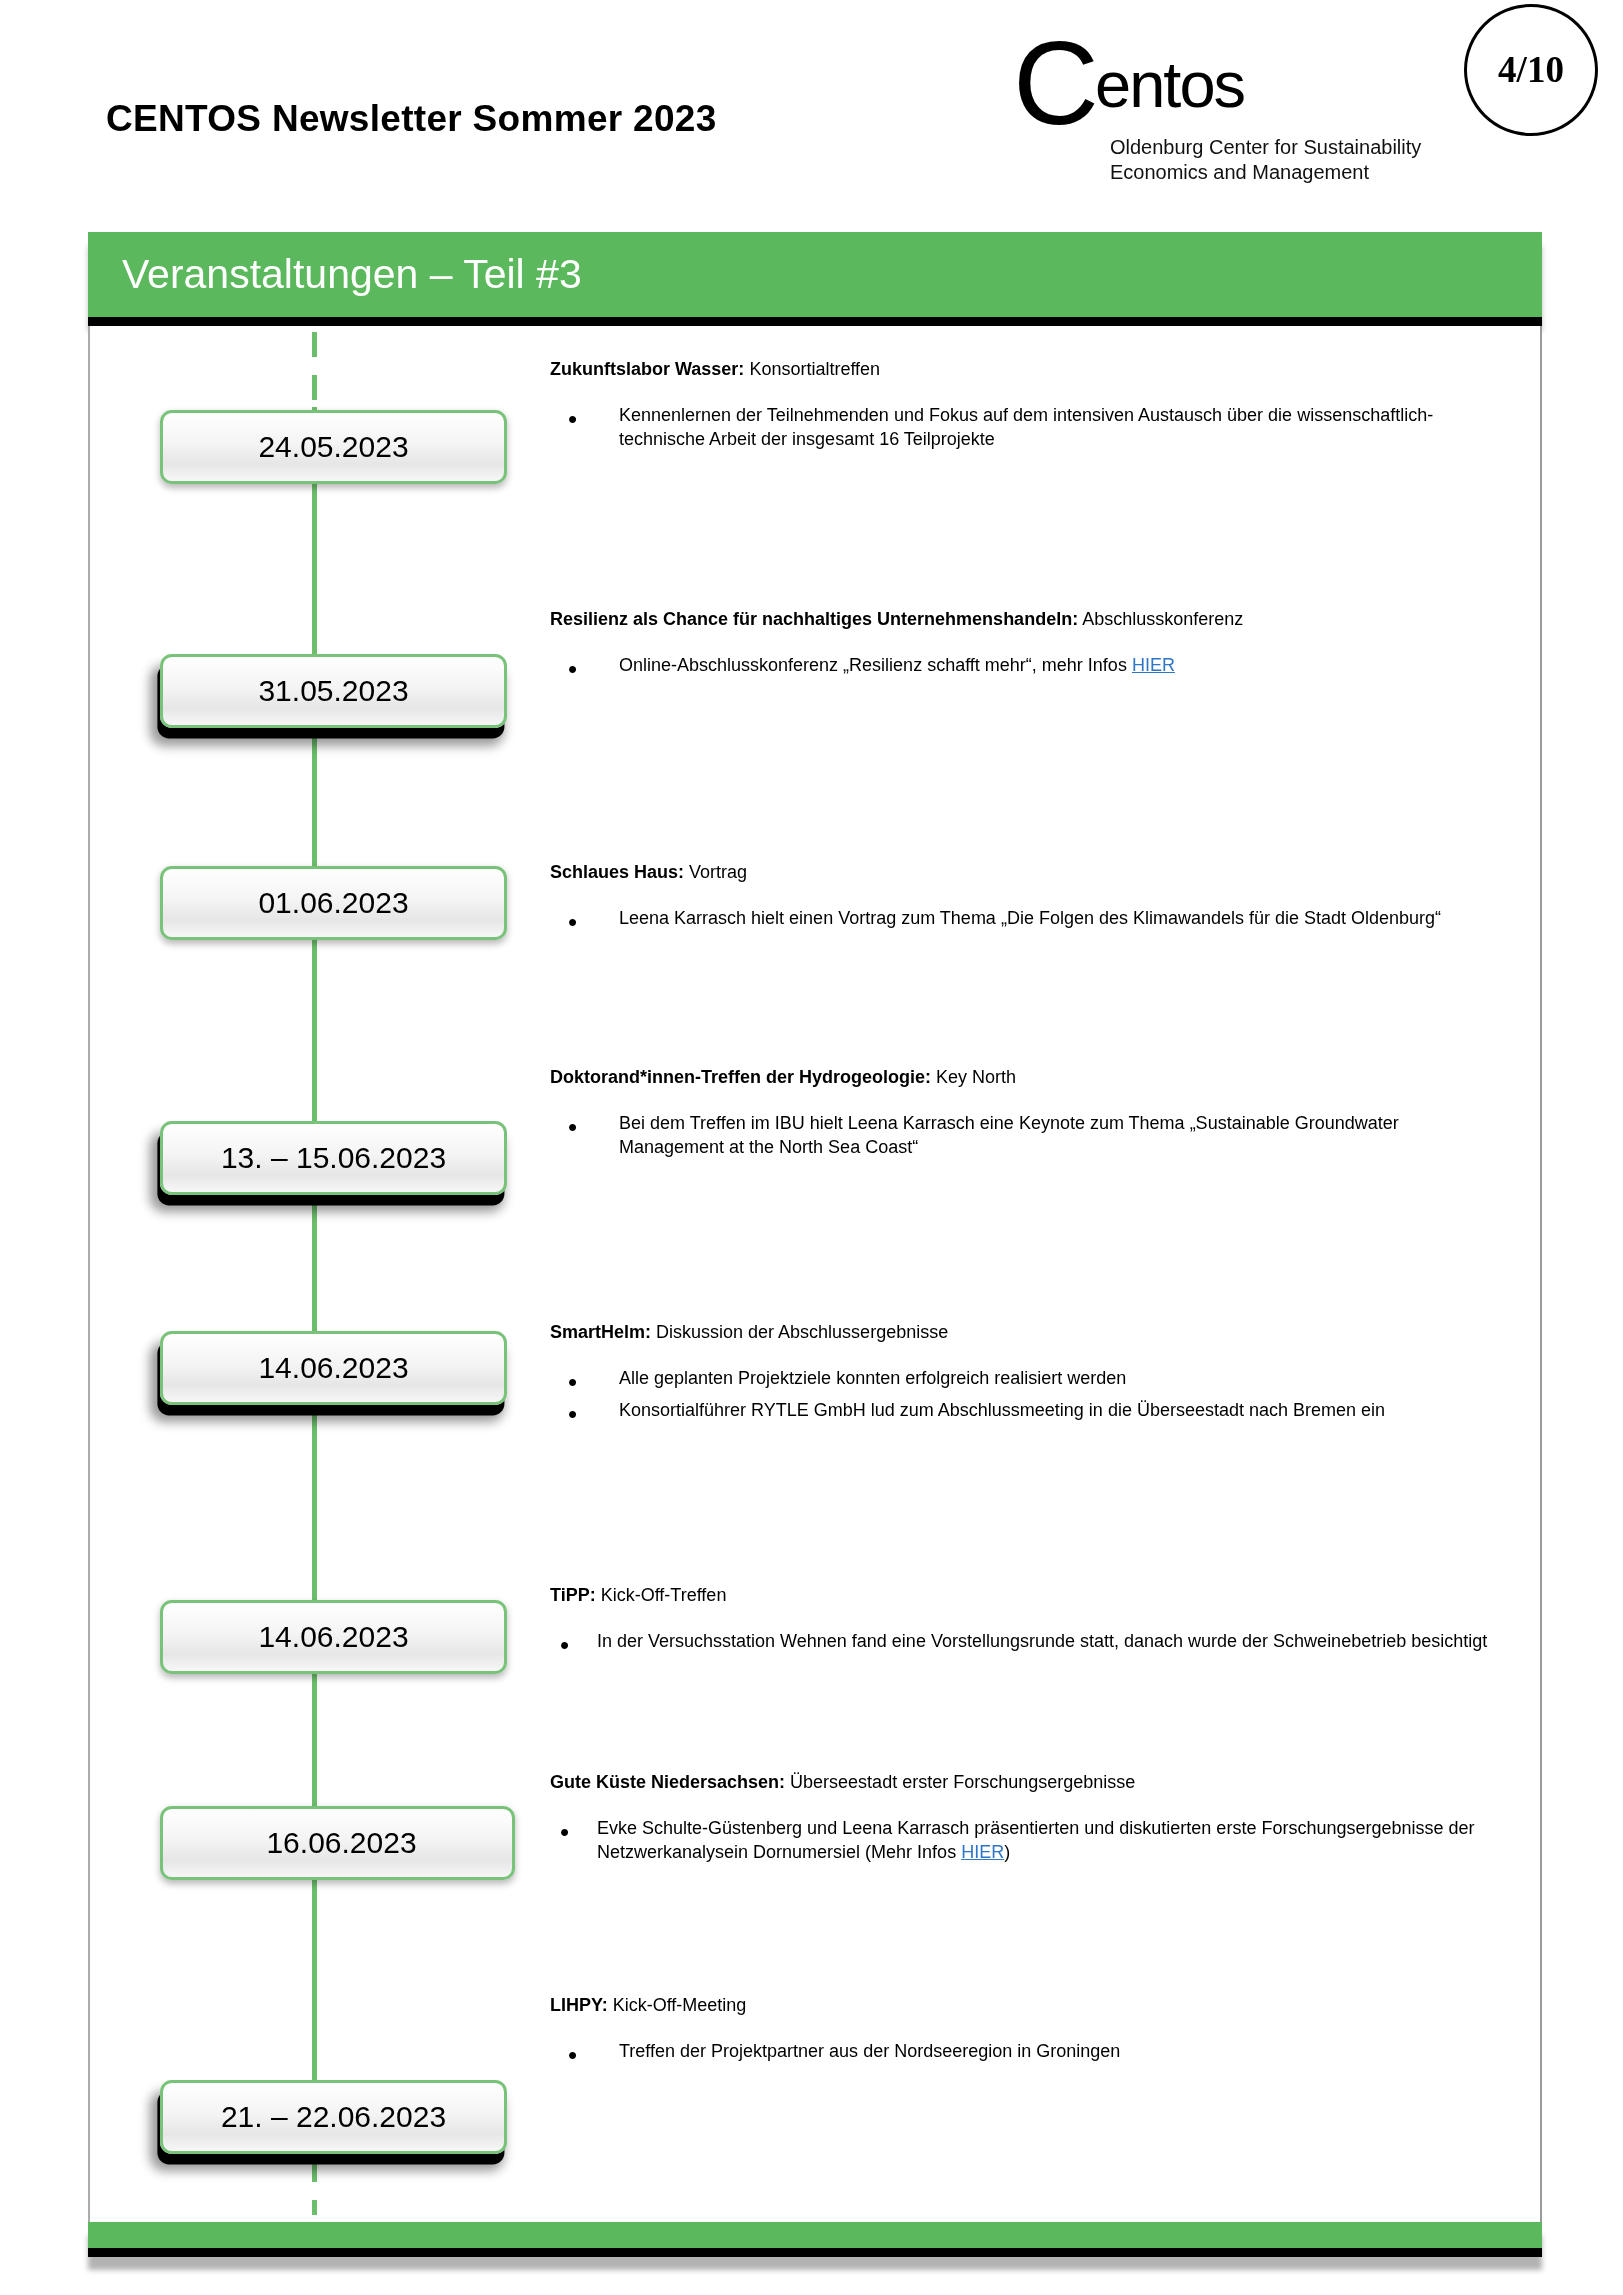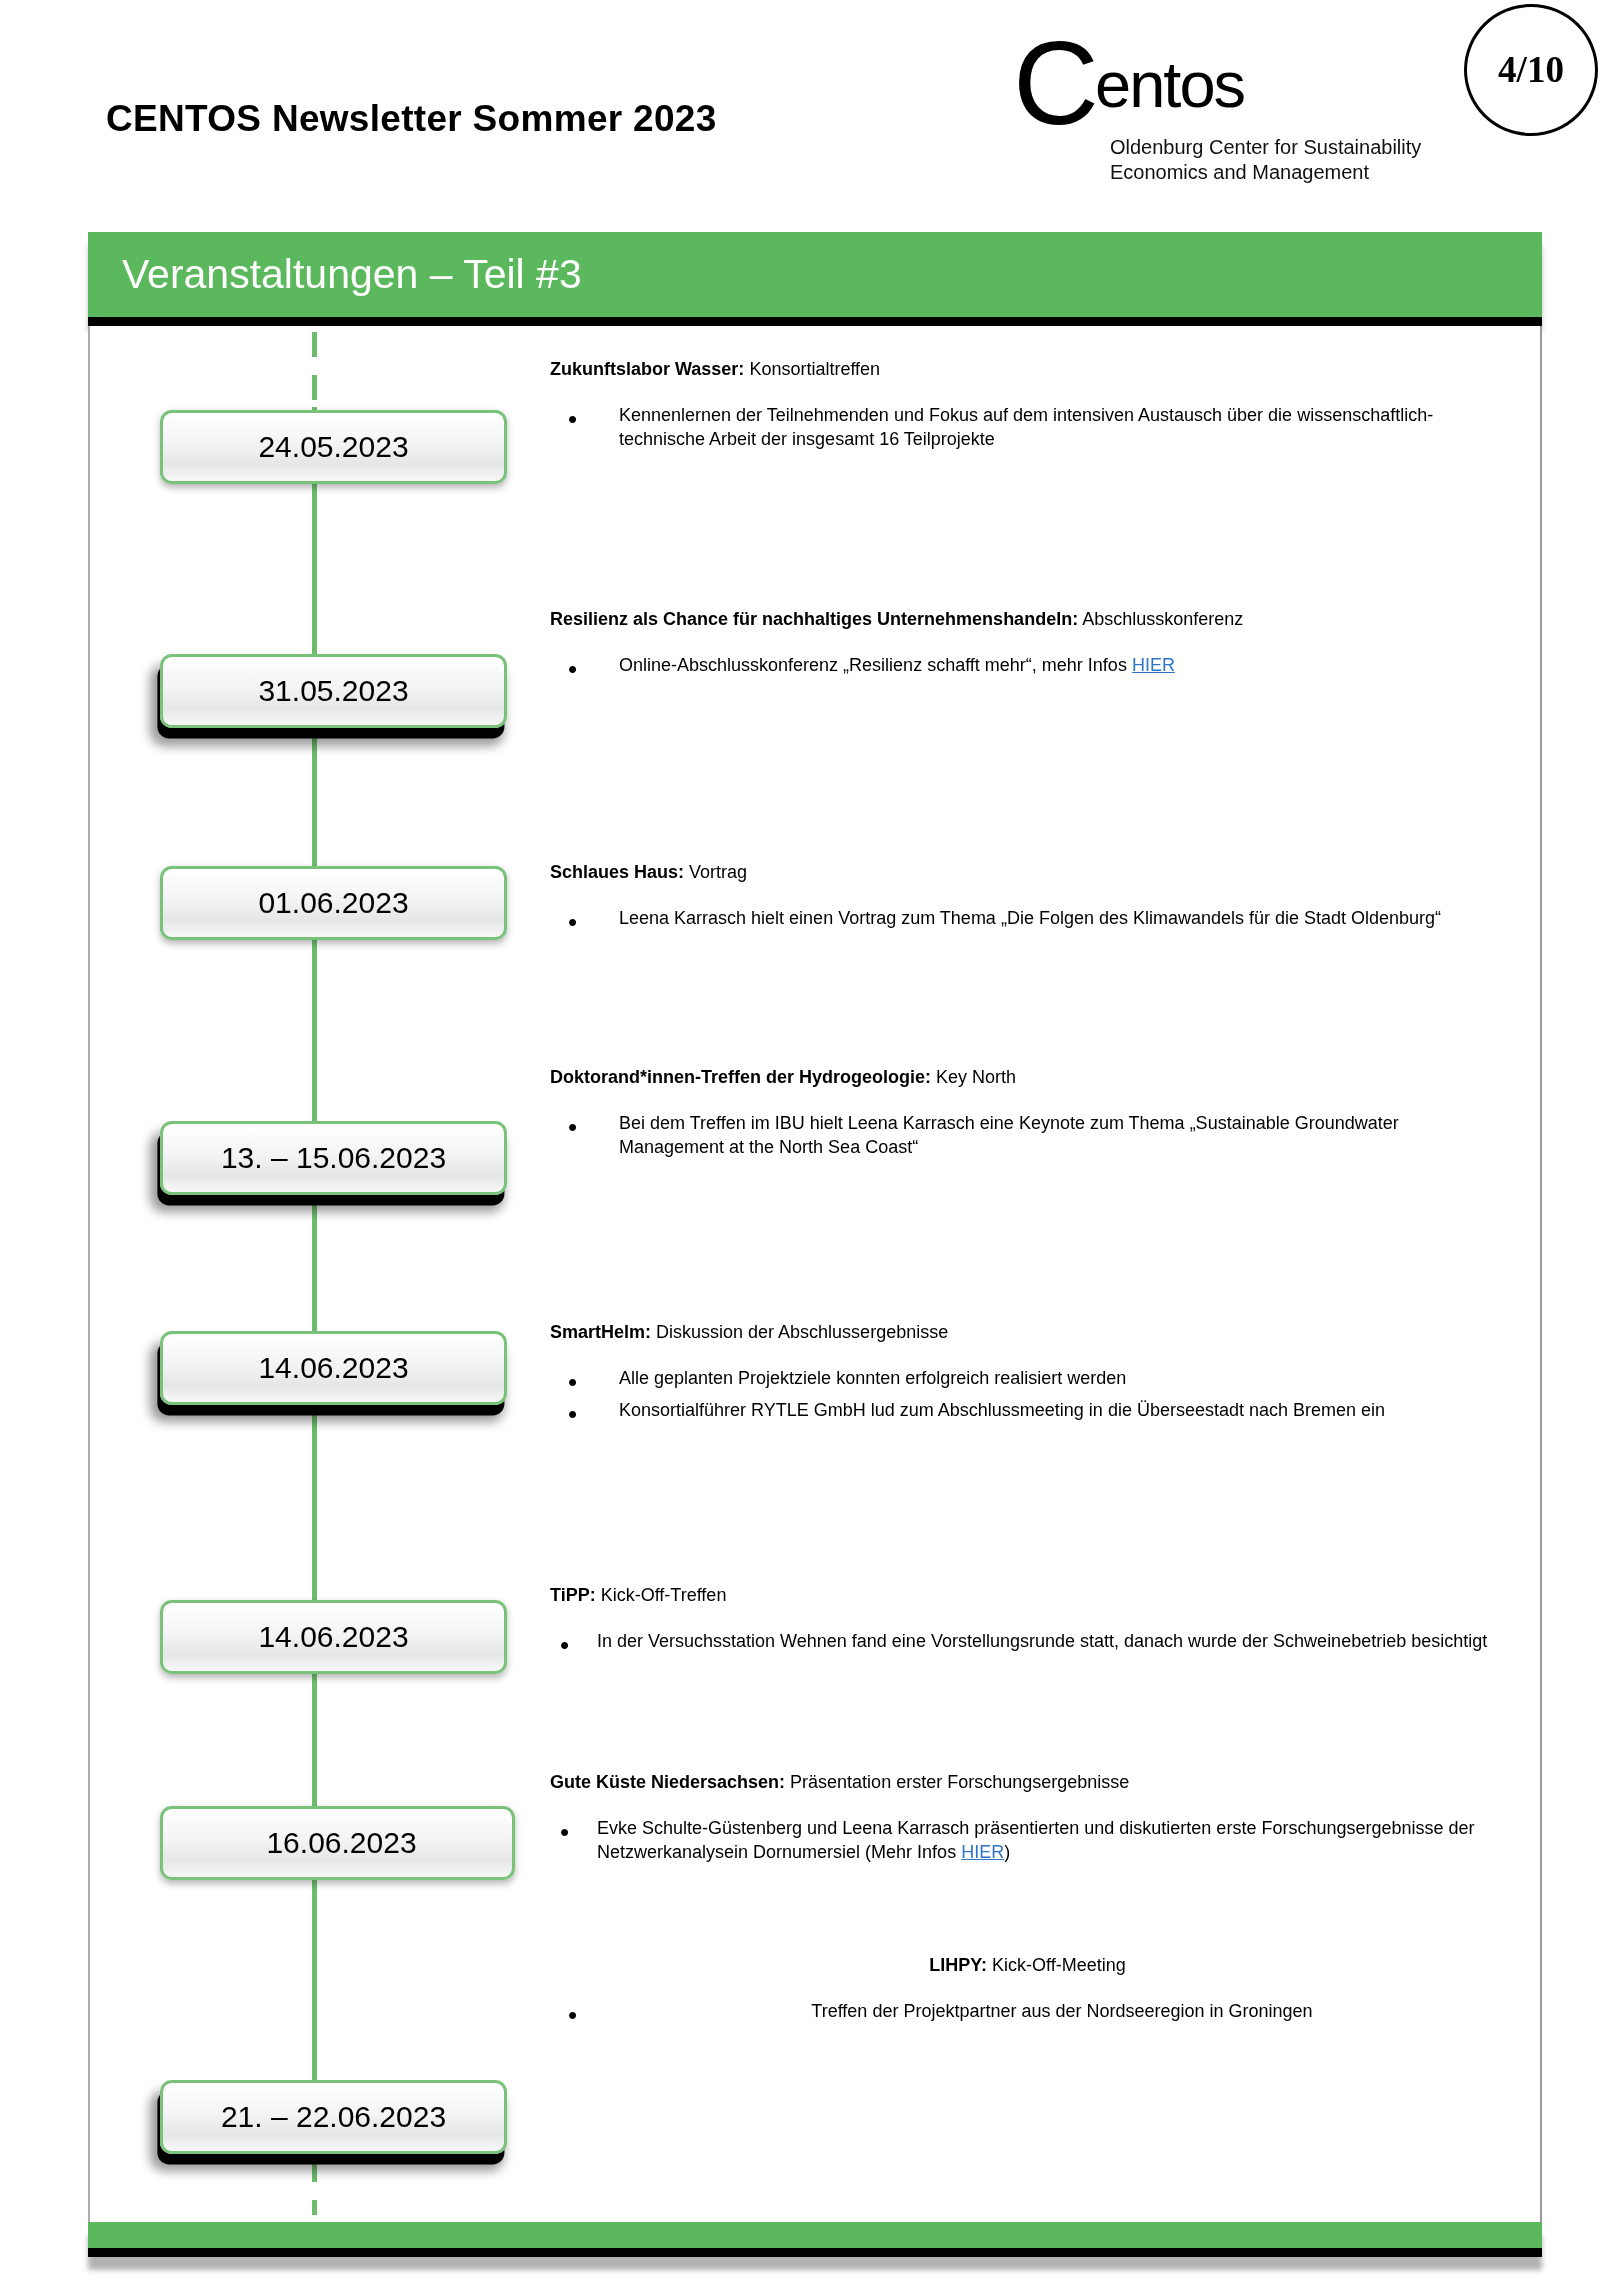--- a/index.html
+++ b/index.html
@@ -177,28 +177,28 @@
   <div class="datebox" style="top:1600px;">14.06.2023</div>
   <div class="entrytext" style="top:1583px;">
     <p class="heading"><b>TiPP:</b><span> Kick-Off-Treffen</span></p>
     <ul class="tight">
       <li><span>In der Versuchsstation Wehnen fand eine Vorstellungsrunde statt, danach wurde der Schweinebetrieb besichtigt</span></li>
     </ul>
   </div>
 
   <div class="datebox" style="top:1806px;padding-left:8px;">16.06.2023</div>
   <div class="entrytext" style="top:1770px;">
-    <p class="heading"><b>Gute Küste Niedersachsen:</b><span> Präsentation erster Forschungsergebnisse</span></p>
+    <p class="heading"><b>Gute Küste Niedersachsen:</b><span> Überseestadt erster Forschungsergebnisse</span></p>
     <ul class="tight">
       <li><span>Evke Schulte-Güstenberg und Leena Karrasch präsentierten und diskutierten erste Forschungsergebnisse der Netzwerkanalysein Dornumersiel (Mehr Infos </span><a class="link">HIER</a><span>)</span></li>
     </ul>
   </div>
 
   <div class="datebox heavy" style="top:2080px;">21. – 22.06.2023</div>
-  <div class="entrytext" style="top:1953px;text-align:center;">
+  <div class="entrytext" style="top:1993px;">
     <p class="heading"><b>LIHPY:</b><span> Kick-Off-Meeting</span></p>
     <ul>
       <li><span>Treffen der Projektpartner aus der Nordseeregion in Groningen</span></li>
     </ul>
   </div>
 
 </div>
 
 
 </body></html>

